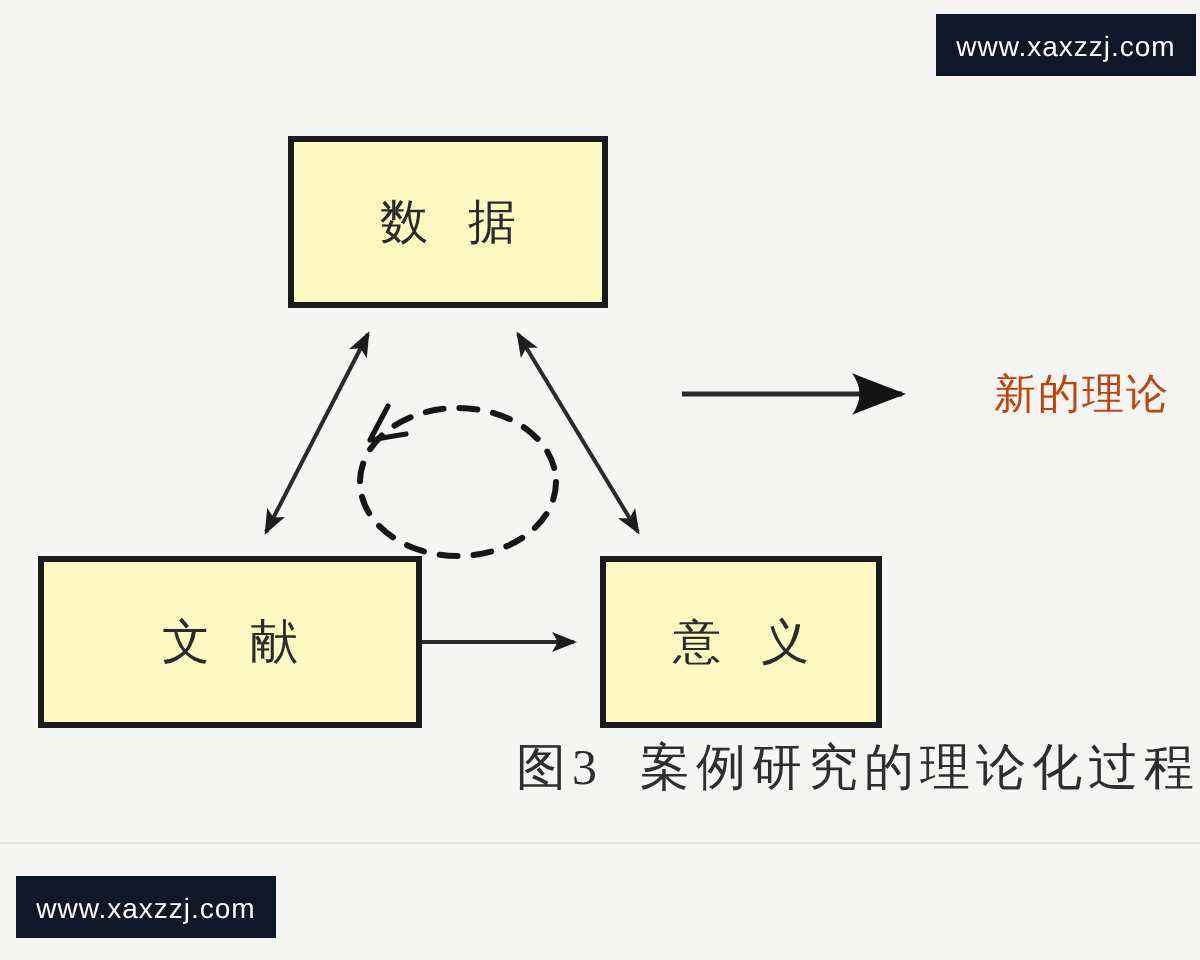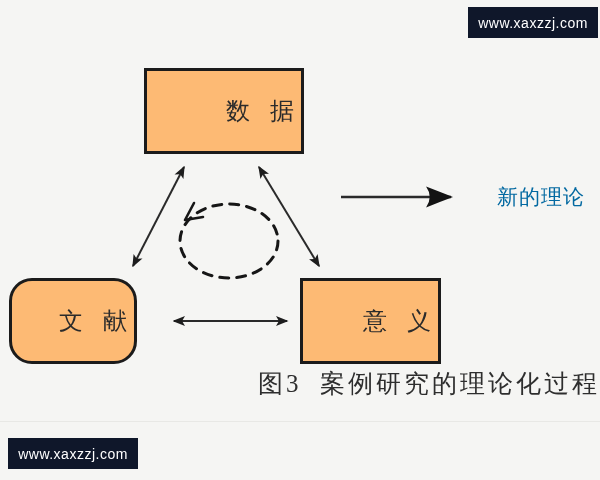--- a/index.html
+++ b/index.html
@@ -16,43 +16,43 @@
   }
   .arrows-svg {
     position: absolute;
     left: 0; top: 0;
     width: 600px; height: 480px;
   }
   .node {
     position: absolute;
     box-sizing: border-box;
     border: 3px solid #1b1b1b;
-    background: #fdba74;
+    background: #fef9c3;
     display: flex;
     align-items: center;
-    justify-content: flex-end;
+    justify-content: center;
   }
   .node .node-label {
     font-family: "Liberation Serif", serif;
     font-size: 24px;
     color: #2b2b2b;
     letter-spacing: 7px;
     padding-left: 7px; 
     white-space: pre;
   }
   .node-data       { left: 144px; top: 68px;  width: 160px; height: 86px; }
-  .node-literature { left: 9px;   top: 278px; width: 128px; height: 86px; border-radius: 23px; }
+  .node-literature { left: 19px;   top: 278px; width: 192px; height: 86px; }
   .node-meaning    { left: 300px; top: 278px; width: 141px; height: 86px; }
 
   .new-theory {
     position: absolute;
     left: 497px; top: 183px;
     font-family: "Liberation Serif", serif;
     font-size: 21px;
-    color: #0369a1;
+    color: #c2410c;
     letter-spacing: 1px;
     white-space: pre;
     text-align: right;
   }
   .caption {
     position: absolute;
     left: 0; top: 367px;
     width: 100%;
     text-align: right;
     font-family: "Liberation Serif", serif;

